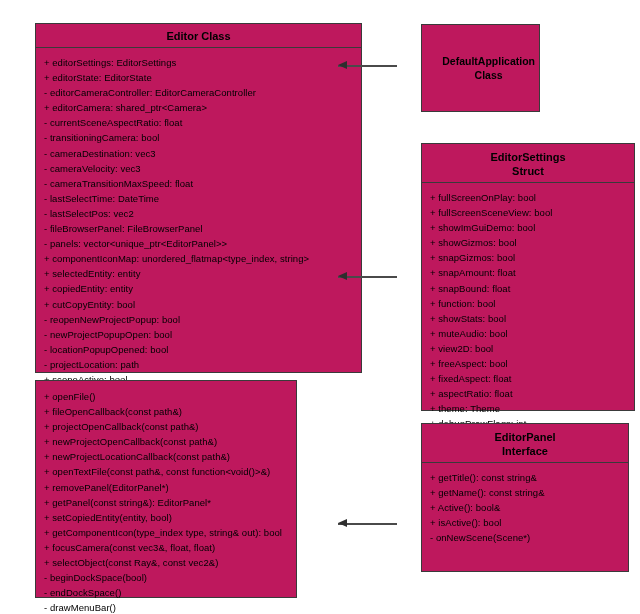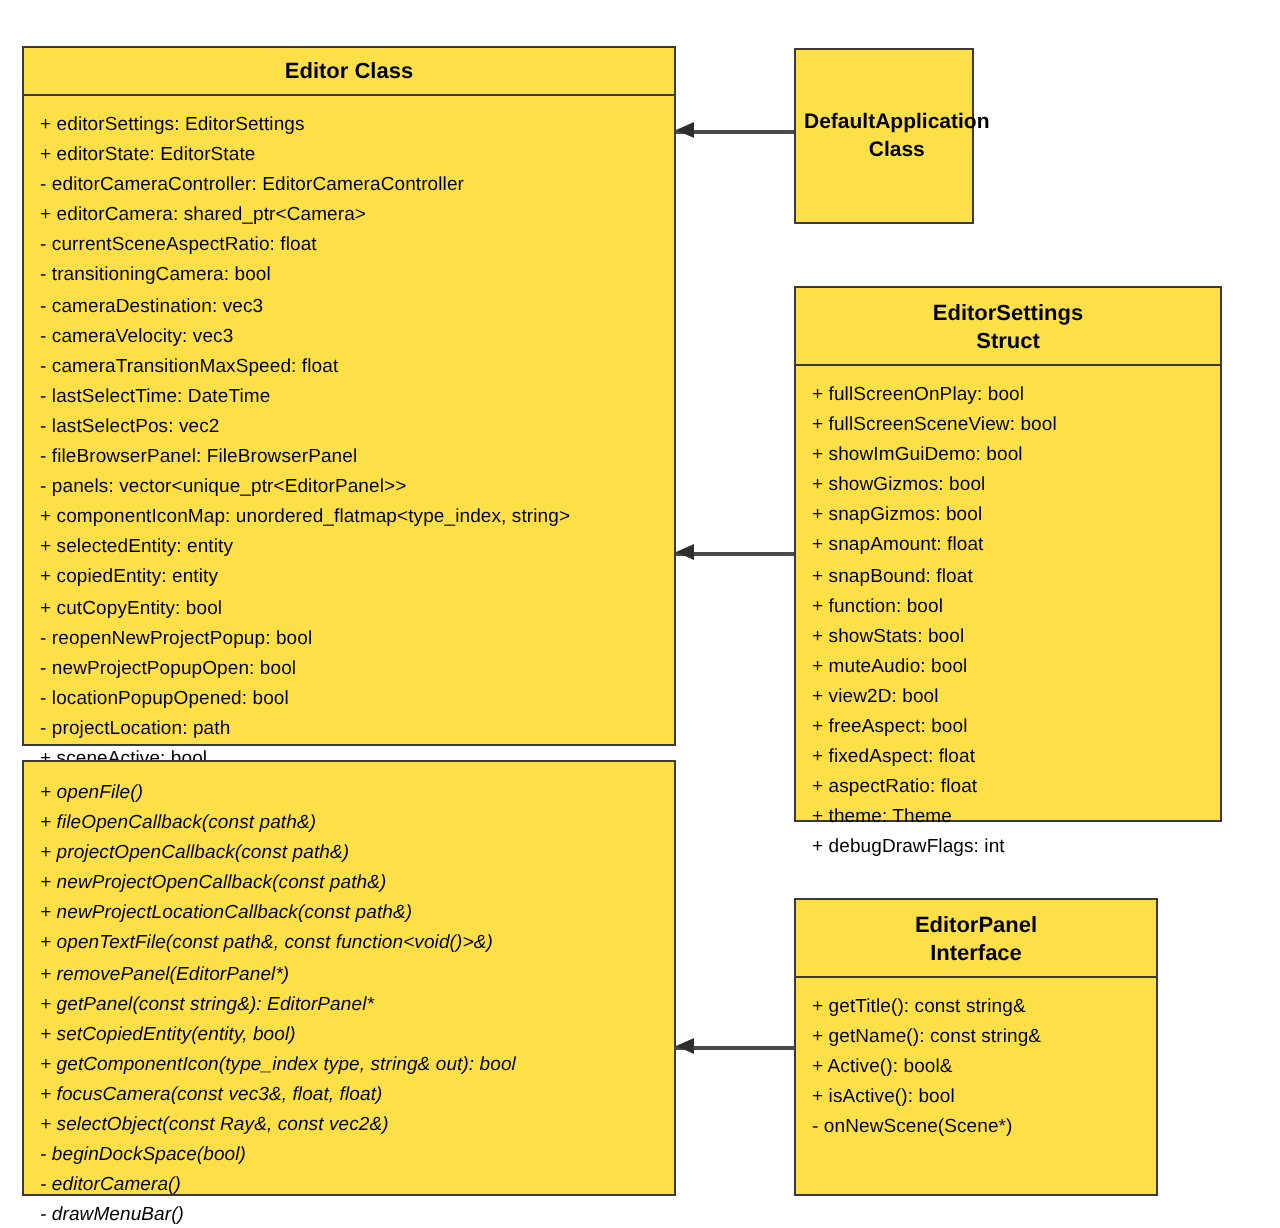--- a/index.html
+++ b/index.html
@@ -22,21 +22,22 @@
     top: 0;
     width: 640px;
     height: 614px;
   }
 
   
   .uml-box {
     position: absolute;
     box-sizing: border-box;
     border: 1.5px solid #3a3a3a;
-    background: #fde047;
+    background: #be185d;
+    margin-left: 24px;
   }
   .uml-title {
     box-sizing: border-box;
     text-align: center;
     font-weight: bold;
     font-size: 11px;
     line-height: 14px;
     padding: 6px 4px 6px 4px;
   }
   .uml-title.with-divider {
@@ -59,53 +60,52 @@
     left: 11px;
     top: 23px;
     width: 327px;
     height: 350px;
   }
   #editor-class .uml-title { height: 24px; padding-top: 5px; }
 
   #editor-class-methods {
     left: 11px;
     top: 380px;
-    width: 327px;
+    width: 262px;
     height: 218px;
     padding-top: 8px;
-    font-style: italic;
   }
 
   #default-application {
     left: 397px;
     top: 24px;
-    width: 90px;
+    width: 119px;
     height: 88px;
     display: flex;
     align-items: center;
-    justify-content: flex-start;
+    justify-content: flex-end;
   }
   #default-application .uml-title {
     font-size: 10.5px;
     line-height: 14px;
     padding: 0 4px;
   }
 
   #editor-settings {
     left: 397px;
     top: 143px;
     width: 214px;
     height: 268px;
   }
   #editor-settings .uml-title { height: 39px; }
 
   #editor-panel {
     left: 397px;
-    top: 449px;
-    width: 182px;
+    top: 423px;
+    width: 208px;
     height: 149px;
   }
   #editor-panel .uml-title { height: 39px; }
 
   
   .connector {
     position: absolute;
     height: 1.5px;
     background: #4a4a4a;
   }
@@ -166,21 +166,21 @@
       <div class="uml-row">+ newProjectOpenCallback(const path&amp;)</div>
       <div class="uml-row">+ newProjectLocationCallback(const path&amp;)</div>
       <div class="uml-row">+ openTextFile(const path&amp;, const function&lt;void()&gt;&amp;)</div>
       <div class="uml-row">+ removePanel(EditorPanel*)</div>
       <div class="uml-row">+ getPanel(const string&amp;): EditorPanel*</div>
       <div class="uml-row">+ setCopiedEntity(entity, bool)</div>
       <div class="uml-row">+ getComponentIcon(type_index type, string&amp; out): bool</div>
       <div class="uml-row">+ focusCamera(const vec3&amp;, float, float)</div>
       <div class="uml-row">+ selectObject(const Ray&amp;, const vec2&amp;)</div>
       <div class="uml-row">- beginDockSpace(bool)</div>
-      <div class="uml-row">- editorCamera()</div>
+      <div class="uml-row">- endDockSpace()</div>
       <div class="uml-row">- drawMenuBar()</div>
     </div>
 
   <div class="uml-box" id="default-application">
     <div class="uml-title">
       <div>DefaultApplication</div>
       <div>Class</div>
     </div>
   </div>
 

